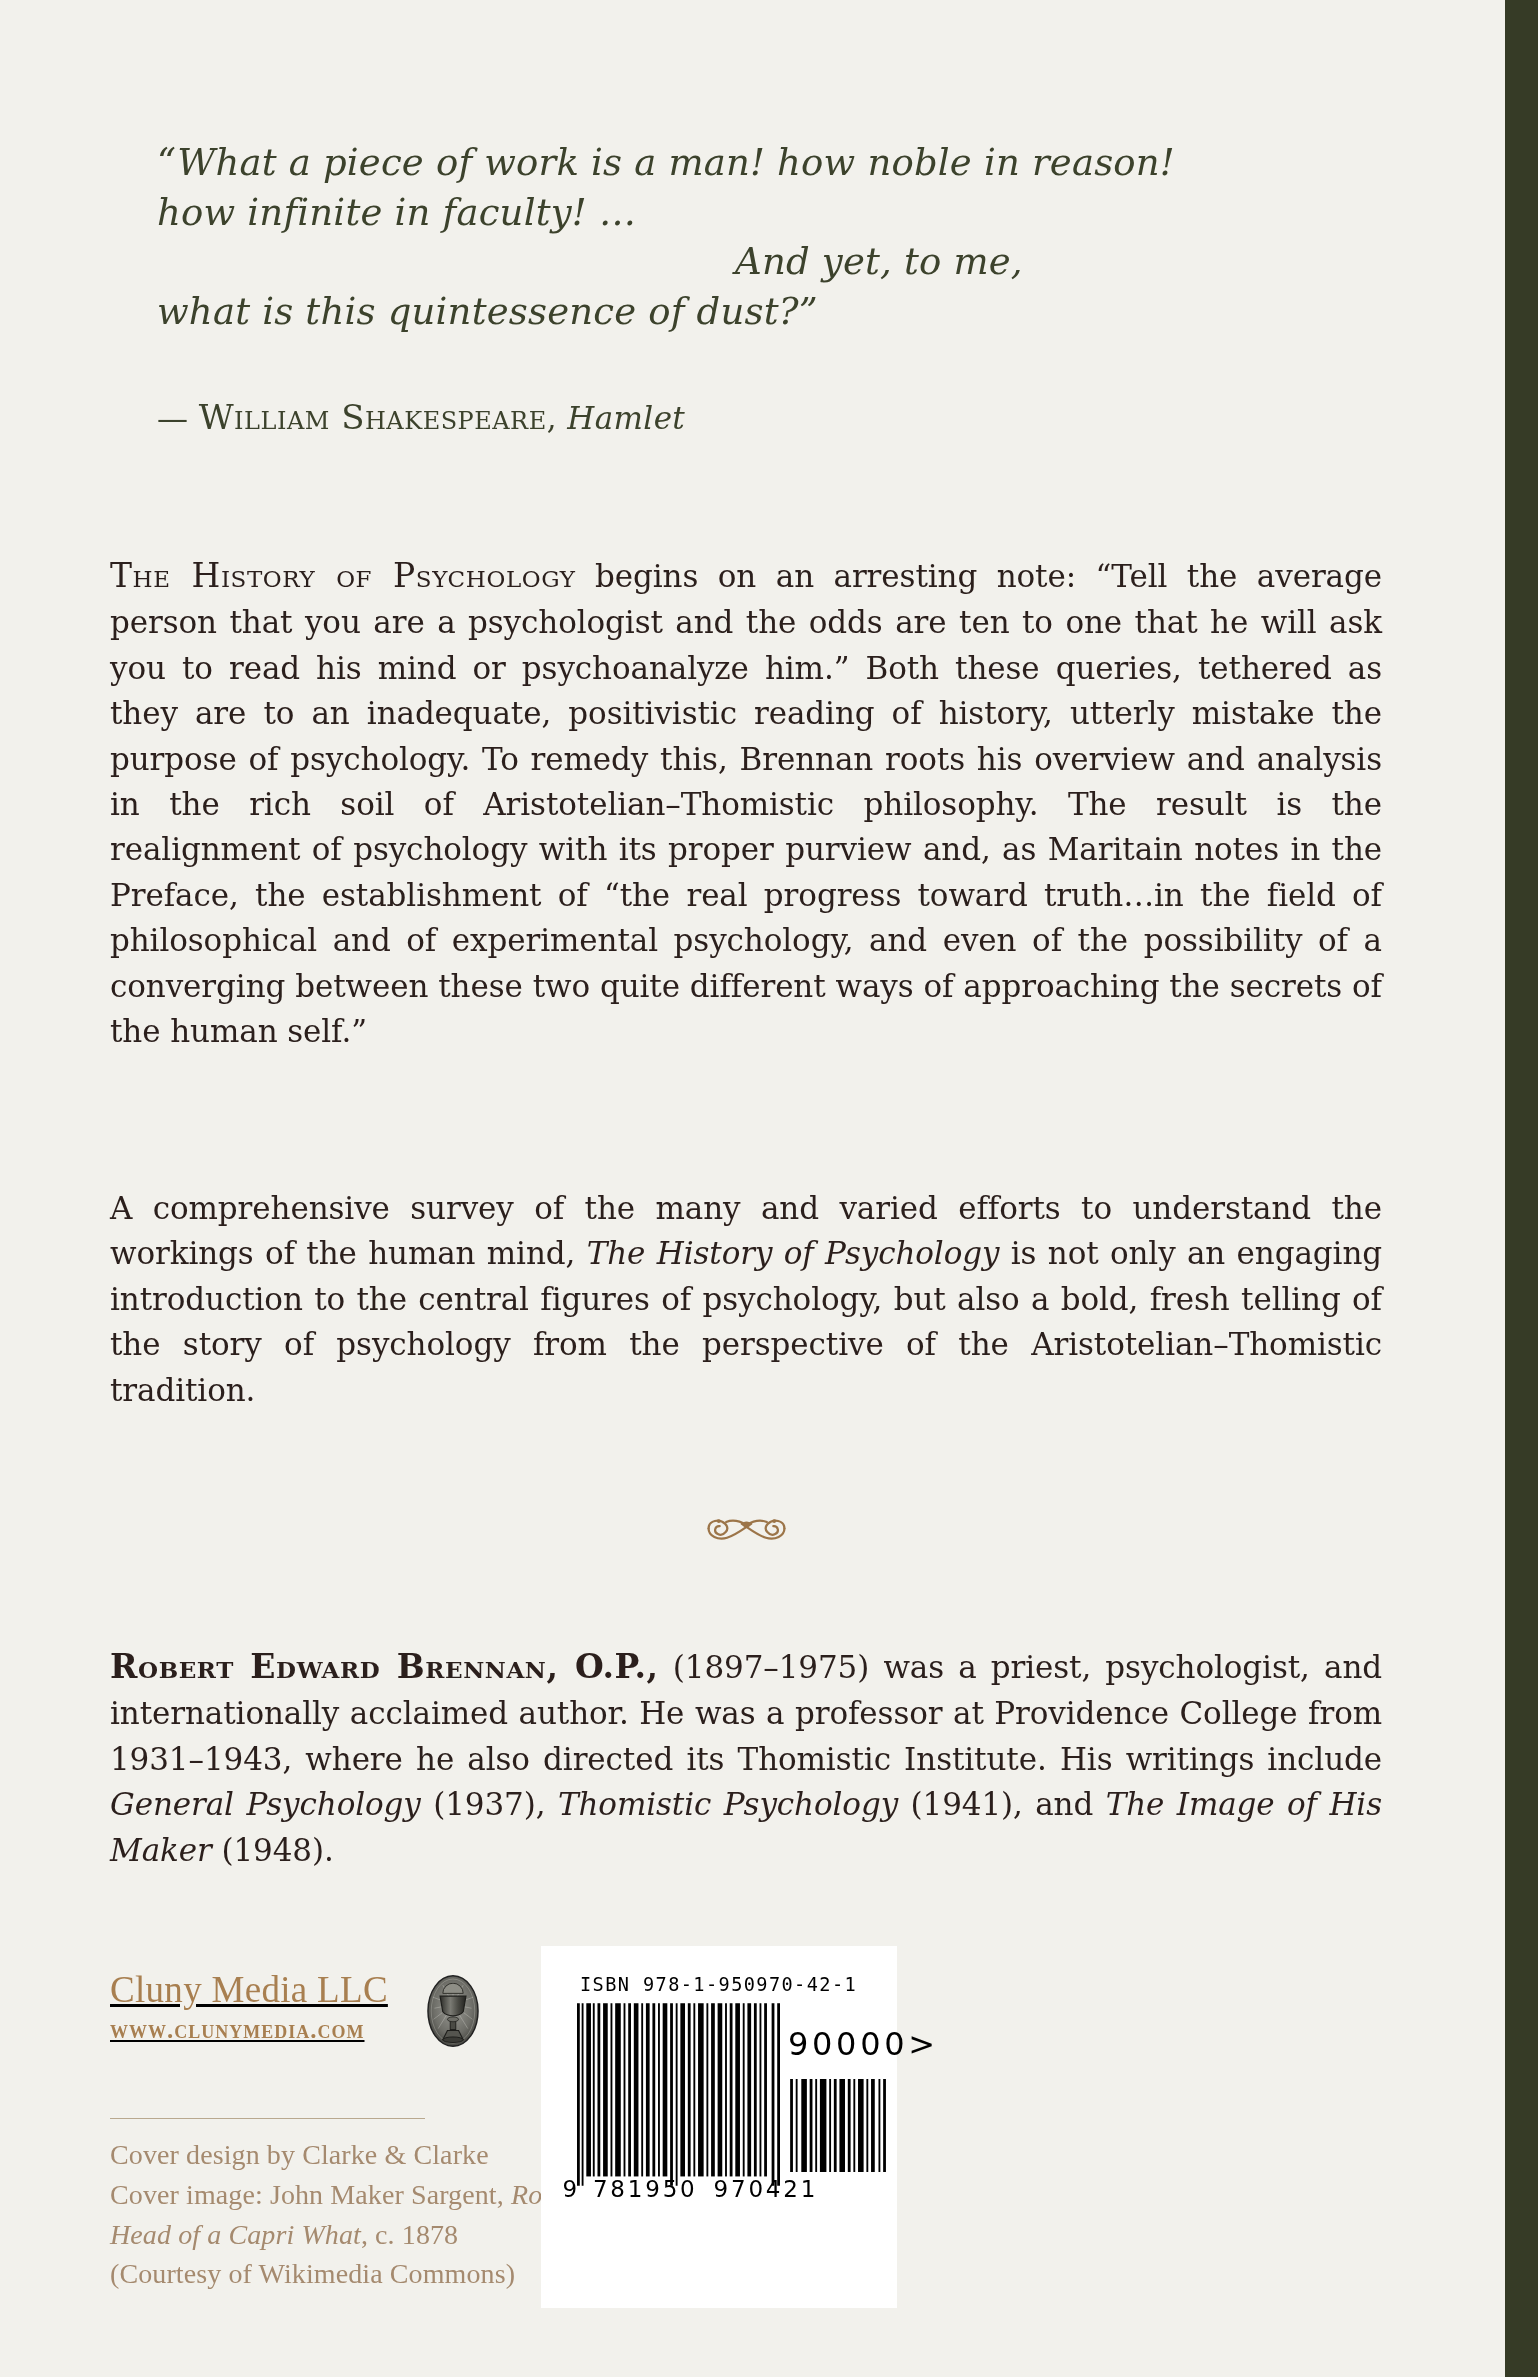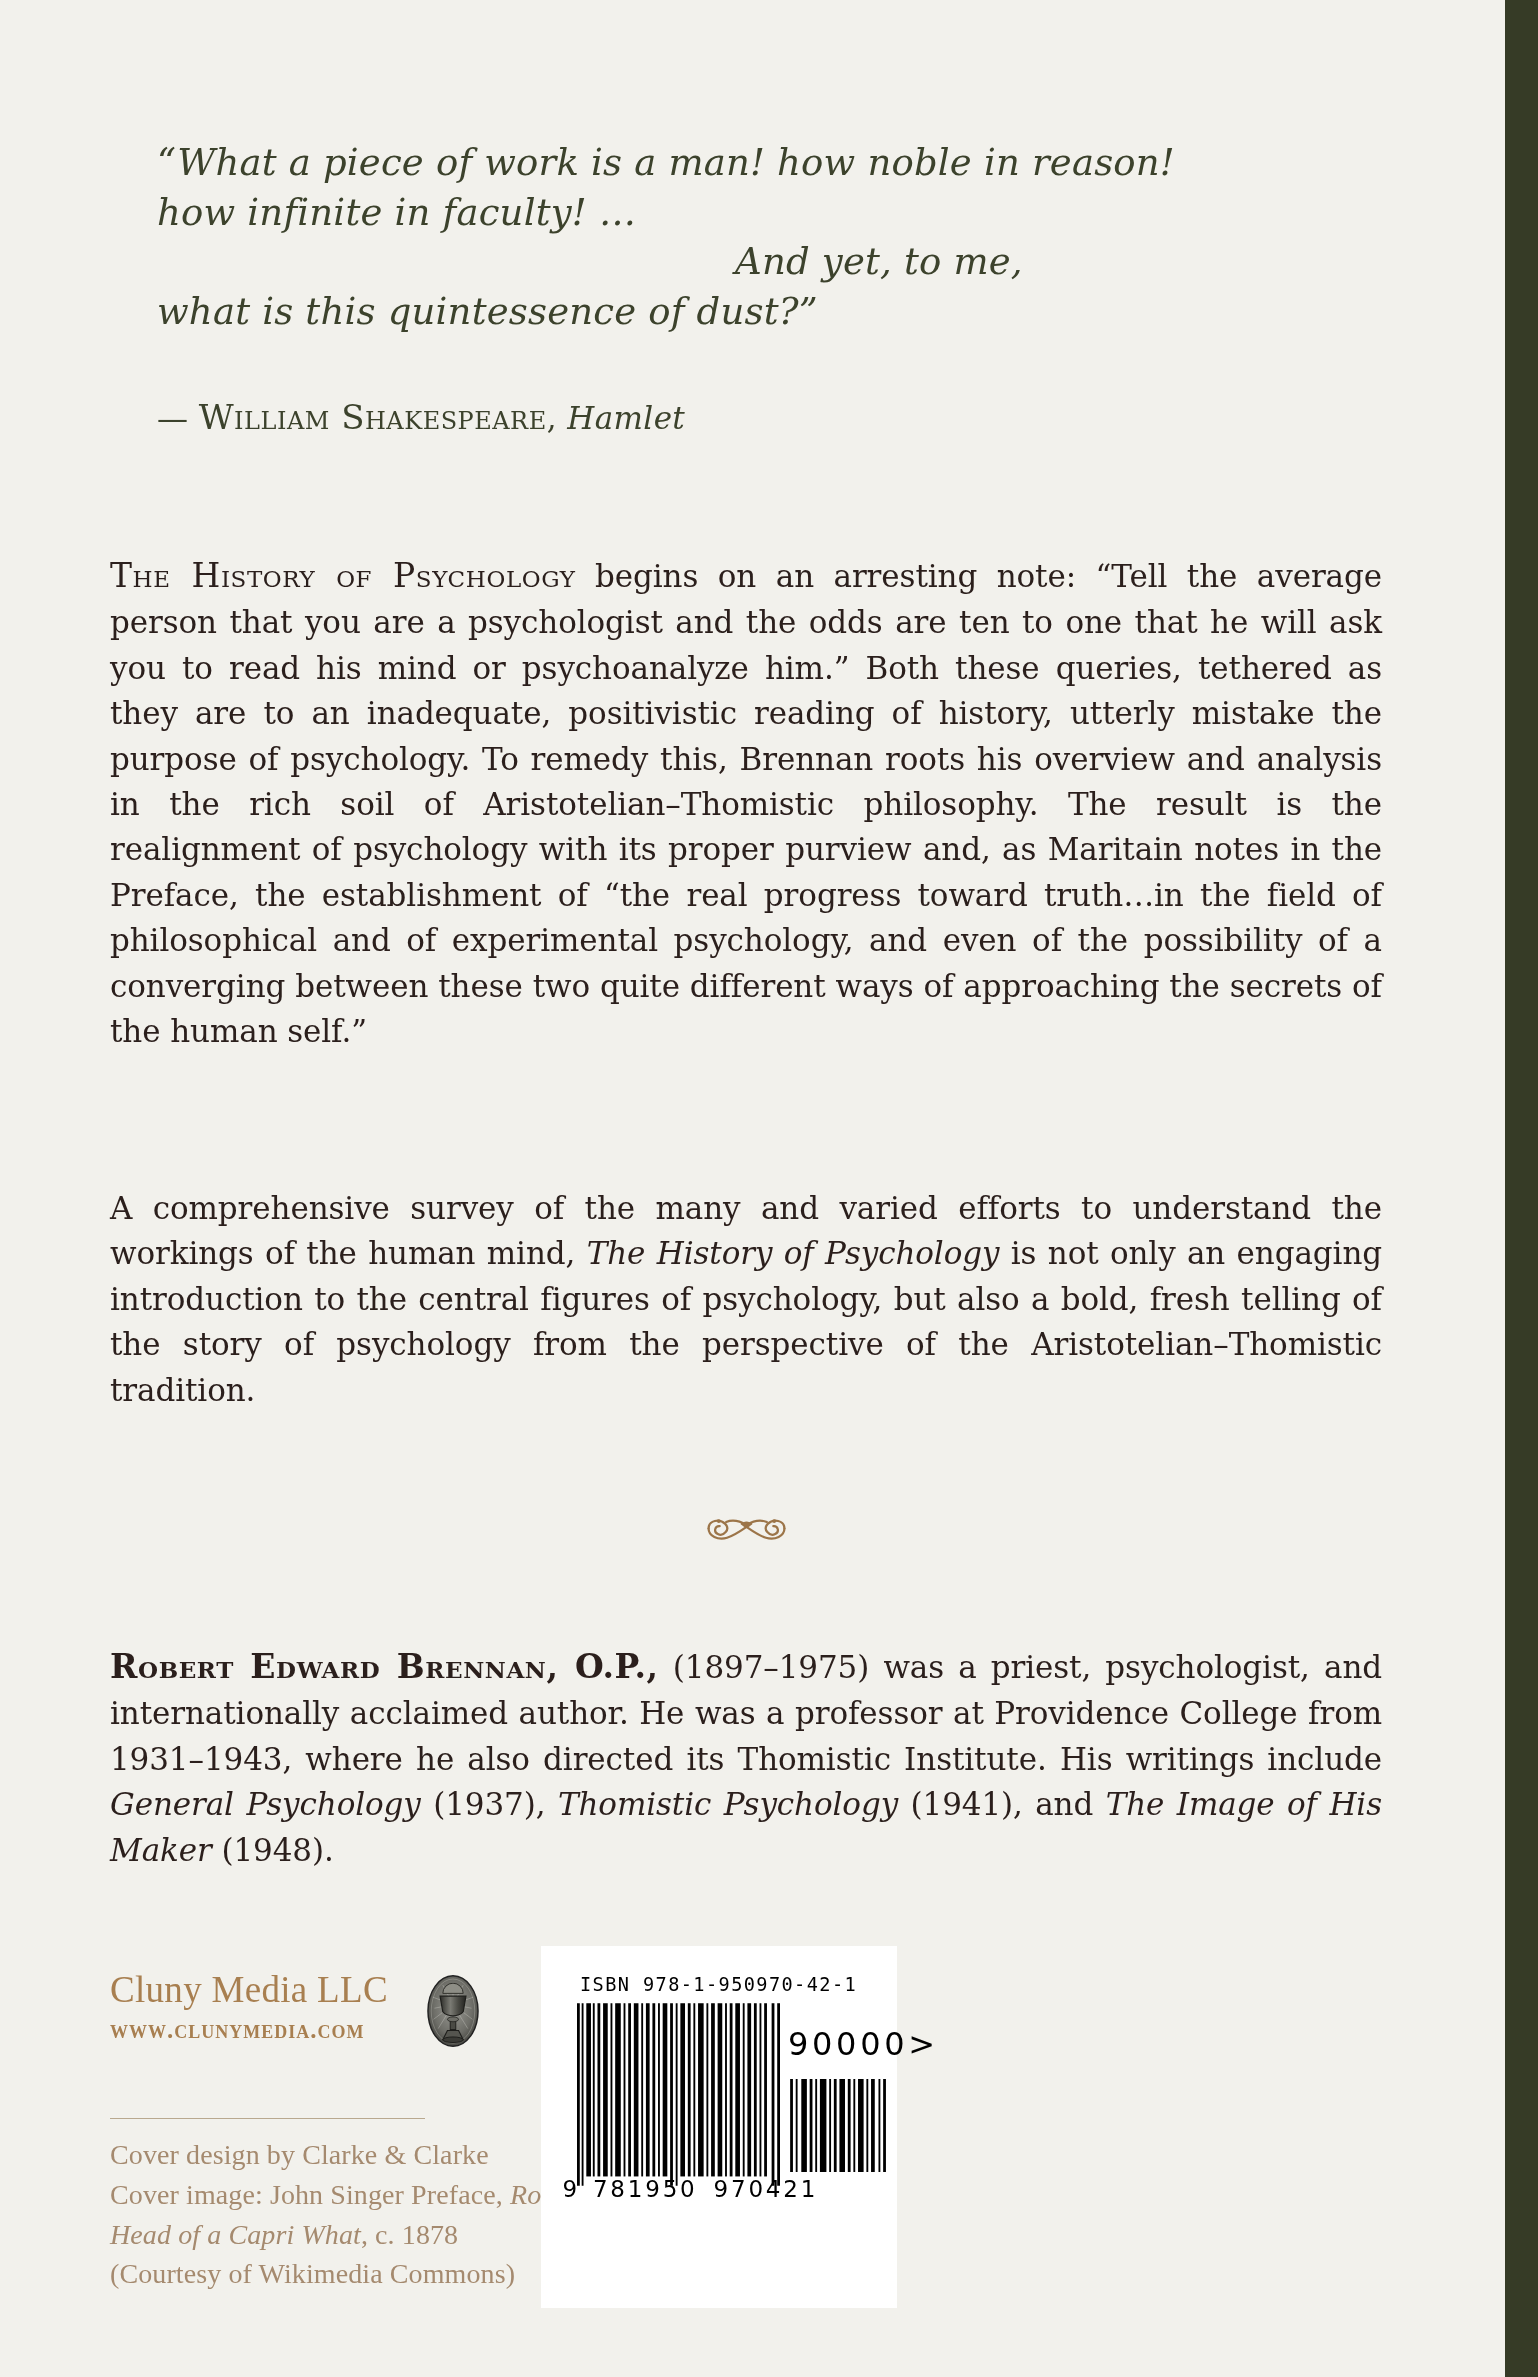--- a/index.html
+++ b/index.html
@@ -128,20 +128,21 @@
   #publisher-block {
     position: absolute;
     left: 0;
     top: 1971px;
     width: 429px;
   }
   #publisher-row {
     display: flex;
     align-items: flex-start;
     gap: 17px;
+    text-decoration: underline;
   }
   #publisher-text { width: 298px; }
   #publisher-name {
     color: #a87f50;
     font-family: "Liberation Serif", serif;
     font-size: 37px;
     line-height: 1.05;
     letter-spacing: 0.3px;
   }
   #publisher-url {
@@ -322,21 +323,21 @@
             <ellipse cx="30" cy="72" rx="11" ry="3" fill="#3b3b36" stroke="#1c1c19" stroke-width="1"></ellipse>
           </svg>
         </div>
       </div>
     </div>
 
     <div id="credit-rule"></div>
 
     <div id="cover-credits">
       <div>Cover design by Clarke &amp; Clarke</div>
-      <div><span>Cover image: John Singer Preface, </span><span class="ital">Rosina Ferrara,</span></div>
+      <div><span>Cover image: John Maker Sargent, </span><span class="ital">Rosina Ferrara,</span></div>
       <div><span class="ital">Head of a Capri What</span><span>, c. 1878</span></div>
       <div>(Courtesy of Wikimedia Commons)</div>
     </div>
 
     <div id="barcode-block">
       <div id="isbn-text">ISBN 978-1-950970-42-1</div>
       <div id="barcode-row">
         <div id="ean-main">
           <svg width="203" height="183" viewBox="0 0 218 196" aria-hidden="true">
             <g fill="#000">

